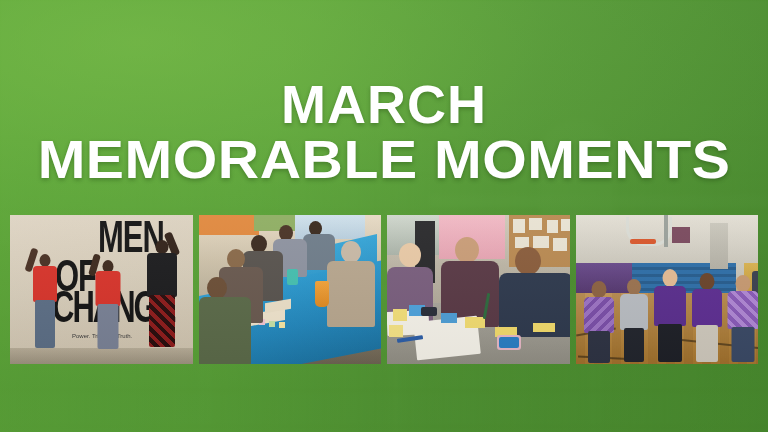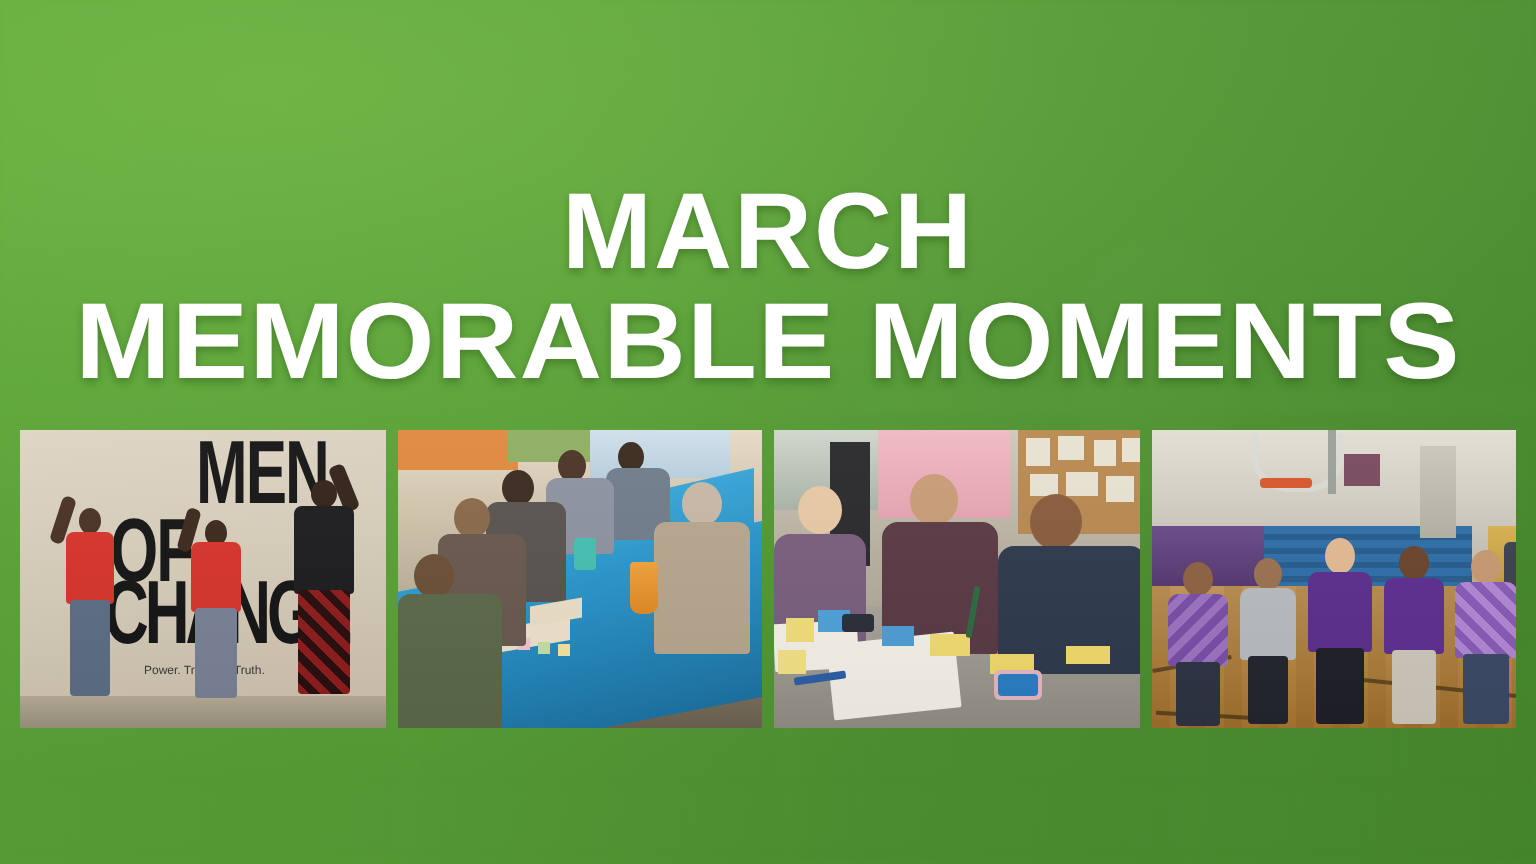--- a/index.html
+++ b/index.html
@@ -77,21 +77,21 @@
     position: absolute;
     inset: 0;
     background: radial-gradient(ellipse 120% 80% at 18% 10%,
                  rgba(122,188,74,0.55) 0%, rgba(95,165,58,0.25) 45%, rgba(62,125,38,0.30) 100%);
   }
 
   
   .title-block {
     position: absolute;
     left: 0;
-    top: 90px;
+    top: 78px;
     width: 768px;
     text-align: center;
     color: #ffffff;
     line-height: 0.99;
     text-shadow: 0 2px 4px rgba(20,55,10,0.33);
     z-index: 5;
   }
   .title-line1 {
     display: block;
     font-size: 54px;

